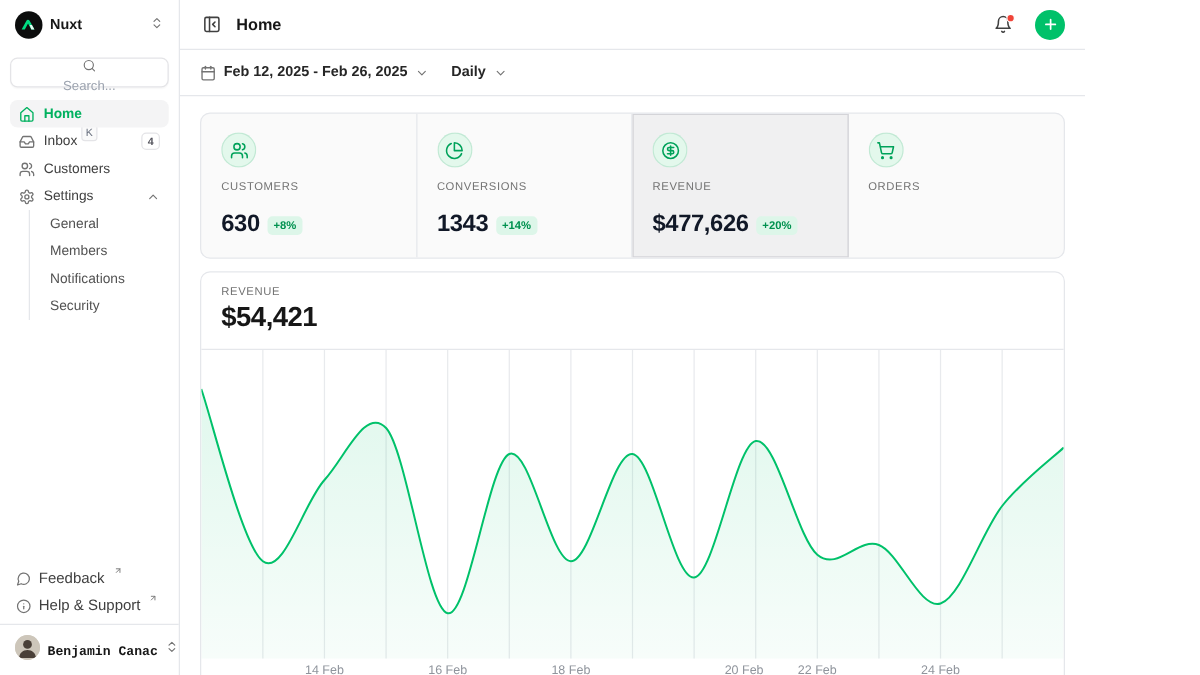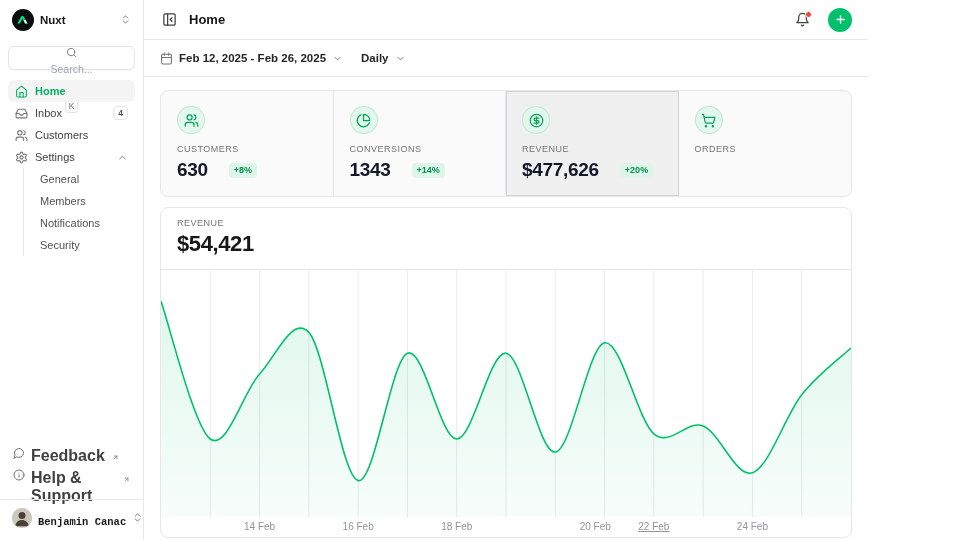--- a/index.html
+++ b/index.html
@@ -25,22 +25,22 @@
     border-radius:6px; font-size:11px; color:#404040; cursor:pointer; }
   .nav-item svg { color:#737373; flex:none; }
   .nav-item .grow { flex:1; }
   .nav-item.active { background:#f4f4f5; color:#00b15f; font-weight:600; }
   .nav-item.active svg { color:#00b15f; }
   .num-badge { font-size:8.5px; color:#52525b; border:1px solid #e4e4e7; border-radius:4px;
     padding:1px 4px; font-weight:600; background:#fff; }
   .subnav { margin-left:15px; border-left:1px solid #e5e7eb; display:flex; flex-direction:column; }
   .subnav .nav-item { padding-left:16px; border-radius:0 6px 6px 0; color:#525252; }
   .spacer { flex:1; }
-  .foot-link { height:22px; display:flex; align-items:flex-start; gap:6px; padding:0 5px;
-    font-size:16px; color:#404040; border-radius:6px; cursor:pointer;font-weight:bold; }
+  .foot-link { height:22px; display:flex; align-items:flex-end; gap:6px; padding:0 5px;
+    font-size:12px; color:#404040; border-radius:6px; cursor:pointer; }
   .foot-link svg { color:#737373; flex:none; }
   .ext { color:#a3a3a3; margin-left:1px; margin-bottom:6px; }
   .user-row { border-top:1px solid #e5e7eb; margin:8px -8px 0; padding:8px 12px 4px;
     display:flex; align-items:flex-end; gap:6px; cursor:pointer;font-family:Liberation Mono, monospace; }
   .avatar { width:20px; height:20px; border-radius:50%; background:#d8d2c9; overflow:hidden;
     display:grid; place-items:center; flex:none; }
   .user-name { font-size:10.5px; font-weight:600; flex:1; white-space:nowrap; }
 
   
   .main { flex:1; display:flex; flex-direction:column; min-width:0; }
@@ -64,21 +64,21 @@
 
   
   .stats { display:grid; grid-template-columns:repeat(4,1fr); border:1px solid #e5e7eb;
     border-radius:8px; background:#fafafa; overflow:hidden; }
   .stat-card { padding:15px 16px; border-right:1px solid #e5e7eb; cursor:pointer; }
   .stat-card:last-child { border-right:none; }
   .stat-card.selected { background:#f0f0f1; outline:1px solid #d4d4d8; outline-offset:-1px; }
   .stat-icon { width:28px; height:28px; border-radius:50%; background:#e3f8ec;
     box-shadow:inset 0 0 0 1px rgba(0,145,79,.15); display:grid; place-items:center; color:#00a25a; }
   .stat-label { margin-top:10px; font-size:9px; letter-spacing:.5px; color:#737373; font-weight:500; }
-  .stat-value-row { margin-top:5px; display:flex; align-items:center; gap:21px; }
+  .stat-value-row { margin-top:15px; display:flex; align-items:center; gap:6px; }
   .stat-value { font-size:19px; font-weight:700; letter-spacing:-.3px; color:#111827; }
   .delta-badge { font-size:9px; font-weight:700; color:#00914f; background:#ddf6e9;
     border-radius:4px; padding:2.5px 5px; }
 
   
   .chart-card { margin-top:10px; border:1px solid #e5e7eb; border-radius:8px; background:#fff;
     overflow:hidden; }
   .chart-head { padding:10px 16px 12px; border-bottom:1px solid #e5e7eb; }
   .chart-label { font-size:9px; letter-spacing:.5px; color:#737373; font-weight:500; }
   .chart-value { font-size:22px; font-weight:700; letter-spacing:-.4px; margin-top:3px; }

